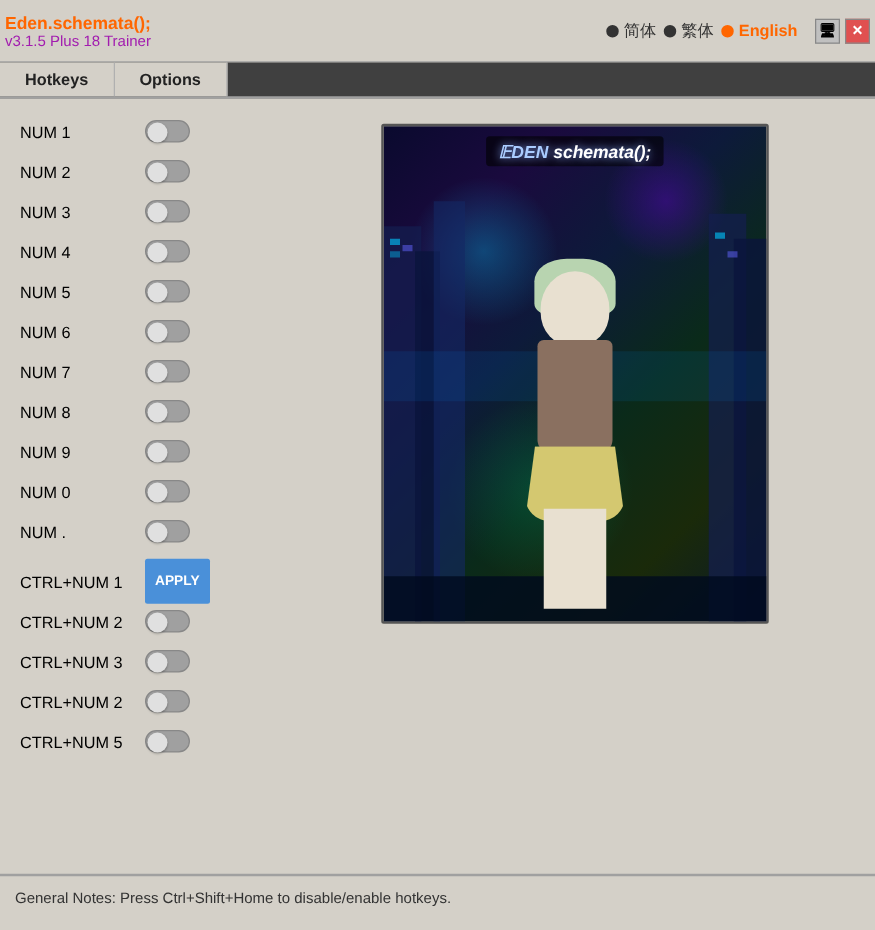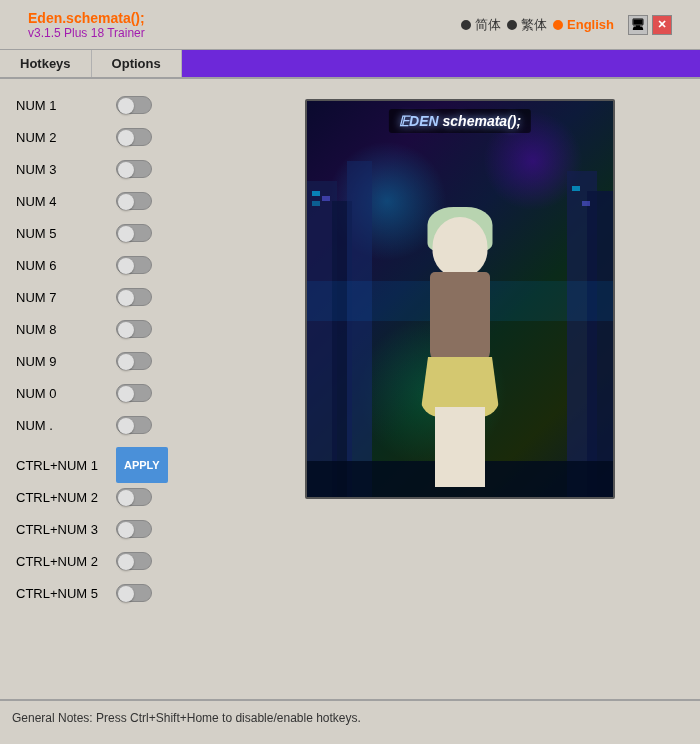--- a/index.html
+++ b/index.html
@@ -11,21 +11,21 @@
       font-size: 13px;
       overflow: hidden;
     }
 
     
     .title-bar {
       display: flex;
       align-items: center;
       justify-content: space-between;
       background: #d4d0c8;
-      padding: 8px 28px;
+      padding: 8px 4px;
       height: 50px;
       border-bottom: 1px solid #a0a0a0;
     }
     .title-left {
       display: flex;
       flex-direction: column;
     }
     .title-app {
       color: #ff6600;
       font-size: 14px;
@@ -86,21 +86,21 @@
       font-weight: bold;
     }
     .ctrl-btn.close {
       background: #e05050;
       color: white;
     }
 
     
     .menu-bar {
       display: flex;
-      background: #6d28d9;
+      background: #404040;
       border-bottom: 2px solid #a0a0a0;
       padding: 0;
     }
     .menu-item {
       padding: 6px 20px;
       font-weight: bold;
       font-size: 13px;
       color: #222;
       cursor: pointer;
       border-right: 1px solid #b0b0b0;

